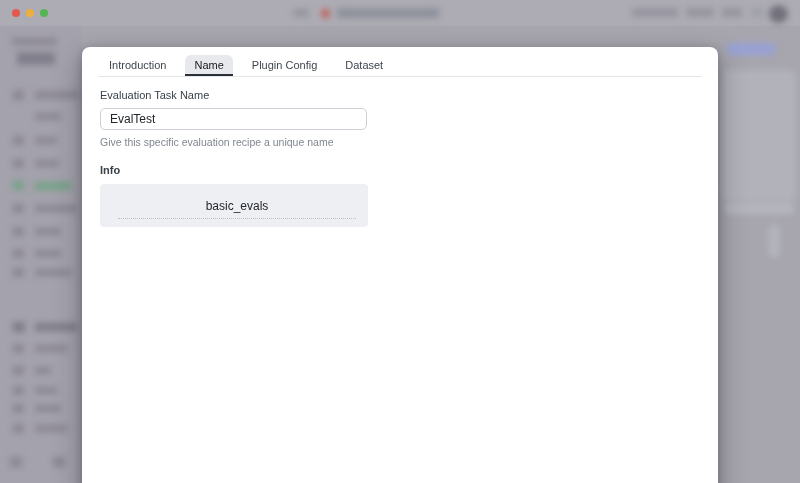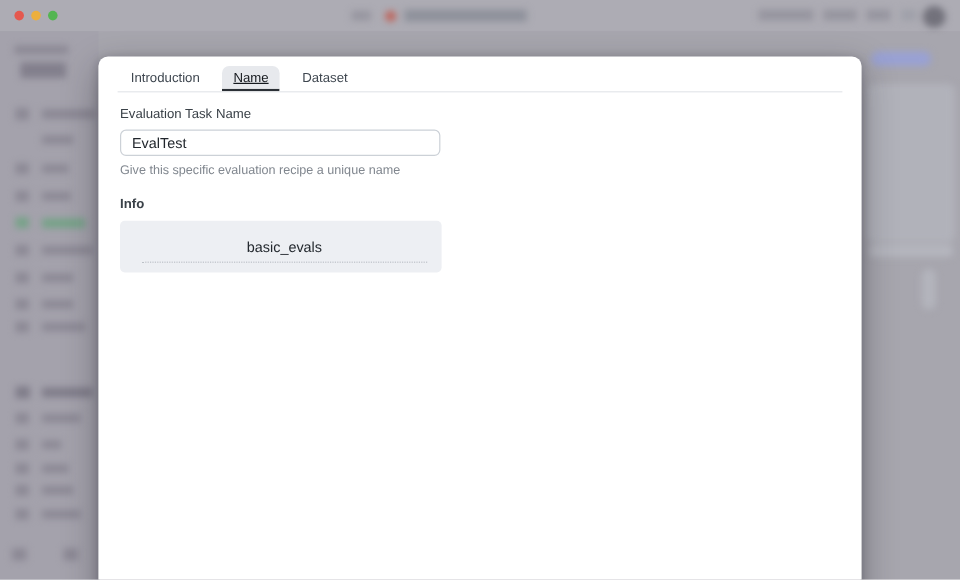--- a/index.html
+++ b/index.html
@@ -29,21 +29,20 @@
   }
   .tab{
     padding:4px 9px 3px 9px;font-size:11px;color:#3f4750;
     border-radius:6px 6px 0 0;border-bottom:2px solid transparent;
     cursor:default;white-space:nowrap;
   }
   .tab.active{
     background:var(--active-tab-bg,#e7e9ed);
     border-bottom:2px solid var(--tab-underline,#2b3036);
     color:#14181d;
-    text-decoration:underline;
   }
   .modal-body{padding:10px 18px 0 18px;}
   .field-label{font-size:11px;font-weight:normal;color:#3a4148;margin-top:2px;}
   .name-input{
     display:block;box-sizing:border-box;width:267px;height:22px;
     margin-top:7px;padding:0 9px;
     border:1px solid #ccd1d7;border-radius:5px;
     font-family:inherit;font-size:12px;color:#21262c;background:#fff;outline:none;
   }
   .help-text{margin-top:6px;font-size:10.5px;color:#81878f;}
@@ -124,20 +123,21 @@
       <div class="blob" style="left: 724px; top: 204px; width: 70px; height: 10px; background: rgb(181, 182, 190); border-radius: 3px;"></div>
       <div class="blob" style="left: 768px; top: 224px; width: 12px; height: 34px; background: rgb(179, 180, 188); border-radius: 6px;"></div>
     </div>
 </div>
 
 <div class="modal">
 
   <div class="tabbar">
     <div class="tab">Introduction</div>
     <div class="tab active">Name</div>
+    <div class="tab">Plugin Config</div>
     <div class="tab">Dataset</div>
   </div>
 
   <div class="modal-body">
     <div class="field-label">Evaluation Task Name</div>
     <input class="name-input" type="text" value="EvalTest" style="">
     <div class="help-text">Give this specific evaluation recipe a unique name</div>
 
     <div class="info-label">Info</div>
     <div class="info-box">

